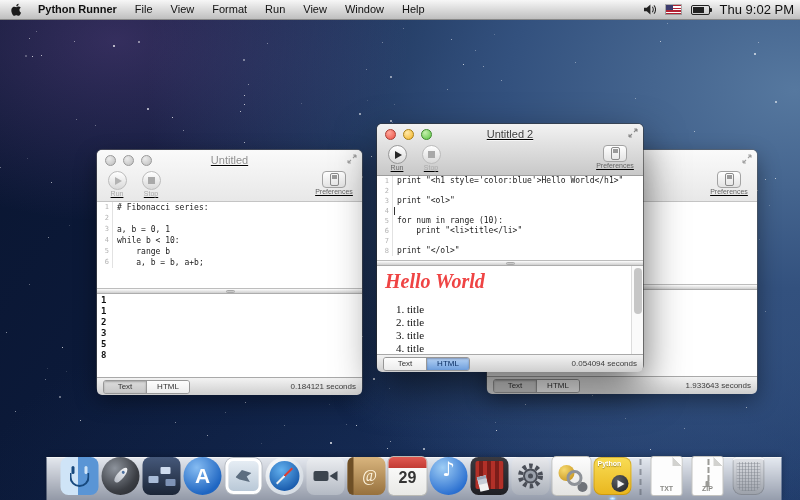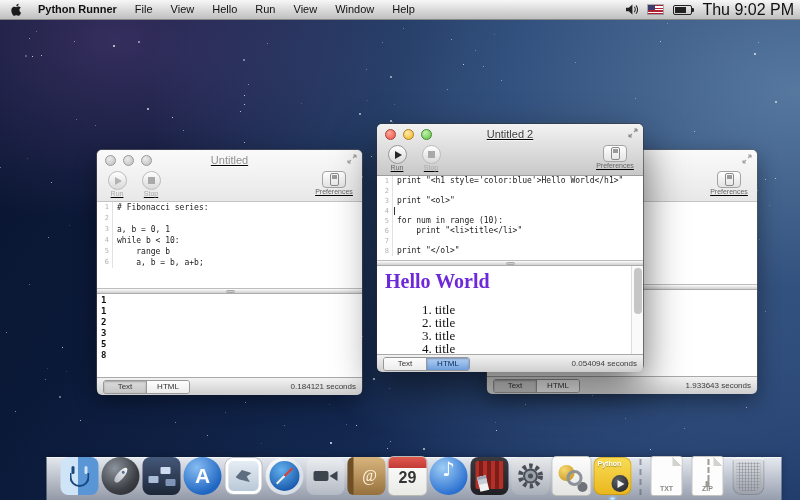--- a/index.html
+++ b/index.html
@@ -17,21 +17,21 @@
   .star{position:absolute;background:#fff;border-radius:50%;}
 
   
   #menubar{position:absolute;left:0;top:0;right:0;height:19px;z-index:50;
     background:linear-gradient(#f7f7f7,#bfbfbf);border-bottom:1px solid #888;
     display:flex;align-items:center;font-size:11px;color:#111;}
   #menubar .mitem{padding:0 9px;line-height:19px;}
   #menubar .appname{font-weight:bold;}
   .apple-wrap{padding:0 6px 0 10px;display:flex;align-items:center;}
   #menustatus{margin-left:auto;display:flex;align-items:center;gap:10px;padding-right:10px;}
-  .clock{font-size:16px;color:#111;}
+  .clock{font-size:13px;color:#111;}
   .flag{width:15px;height:9px;position:relative;
     background:repeating-linear-gradient(180deg,#b22234 0 1.4px,#fff 1.4px 2.6px);box-shadow:0 0 0 1px rgba(0,0,0,.25);}
   .flag:before{content:"";position:absolute;left:0;top:0;width:7px;height:5px;background:#3c3b6e;}
   .battery{width:17px;height:8px;border:1px solid #222;border-radius:2px;position:relative;}
   .battery:before{content:"";position:absolute;left:1px;top:1px;bottom:1px;width:11px;background:#222;}
   .battery:after{content:"";position:absolute;right:-3px;top:2px;width:2px;height:4px;background:#222;border-radius:0 1px 1px 0;}
   .spotlight{width:8px;height:8px;border:2px solid #111;border-radius:50%;position:relative;margin-right:2px;}
   .spotlight:after{content:"";position:absolute;left:7px;top:7px;width:5px;height:2px;background:#111;transform:rotate(45deg);border-radius:1px;}
 
   
@@ -79,21 +79,21 @@
 
   .divider{height:6px;background:linear-gradient(#fdfdfd,#cycle,#cfcfcf);background:linear-gradient(#fdfdfd,#cfcfcf);
     border-top:1px solid #bdbdbd;border-bottom:1px solid #adadad;position:relative;box-sizing:border-box;}
   .divider .grip{position:absolute;left:50%;top:1px;width:9px;height:3px;margin-left:-4px;border-radius:2px;
     background:#c9c9c9;border:1px solid #a9a9a9;box-sizing:border-box;}
 
   .output{background:#fff;overflow:hidden;position:relative;}
   .outline-row{font:bold 9px "DejaVu Sans Mono",monospace;color:#111;line-height:11px;padding-left:4px;}
   .hw{font-family:"Liberation Serif",serif;font-weight:bold;font-size:20px;margin:4px 0 0 8px;}
   .htmlout ol{margin:10px 0 0 30px;padding:0;}
-  .htmlout li{font-family:"Liberation Serif",serif;font-size:13px;line-height:13px;color:#111;margin-left:28px;}
+  .htmlout li{font-family:"Liberation Serif",serif;font-size:11px;line-height:13px;color:#111;}
   .vtrack{position:absolute;right:0;top:0;bottom:0;width:11px;background:#fafafa;border-left:1px solid #dcdcdc;}
   .vthumb{position:absolute;right:1px;top:2px;width:8px;height:46px;border-radius:4px;background:#c6c6c6;}
 
   .wfoot{height:18px;border-radius:0 0 5px 5px;background:linear-gradient(#f3f3f3,#cecece);
     border-top:1px solid #a9a9a9;display:flex;align-items:center;padding:0 6px;box-sizing:border-box;}
   .segwrap{display:inline-flex;border:1px solid #979797;border-radius:3px;overflow:hidden;height:12px;}
   .seg{min-width:34px;text-align:center;font-size:8px;line-height:12px;color:#333;padding:0 4px;
     background:linear-gradient(#fdfdfd,#ececec);}
   .seg + .seg{border-left:1px solid #979797;}
   .seg.selgray{background:linear-gradient(#dcdcdc,#c6c6c6);box-shadow:inset 0 1px 2px rgba(0,0,0,.25);}
@@ -368,21 +368,21 @@
   <div id="menubar">
     <span class="apple-wrap">
       <svg width="13" height="15" viewBox="0 0 16 16">
           <path fill="#1c1c1c" d="M11.6 8.6c0-1.8 1.5-2.7 1.6-2.7-.9-1.3-2.2-1.4-2.7-1.5-1.1-.1-2.2.7-2.8.7-.6 0-1.5-.7-2.5-.6C4 4.5 2.8 5.2 2.2 6.4c-1.3 2.3-.3 5.7.9 7.6.6.9 1.3 1.9 2.3 1.8.9 0 1.3-.6 2.4-.6s1.4.6 2.5.6c1 0 1.7-.9 2.3-1.8.7-1 1-2 1-2.1-.1 0-2-.8-2-3.3z"></path>
           <path fill="#1c1c1c" d="M9.9 3.1c.5-.6.8-1.5.7-2.3-.7 0-1.6.5-2.1 1.1-.5.5-.9 1.4-.8 2.2.8.1 1.7-.4 2.2-1z"></path>
         </svg>
     </span>
     <span class="mitem appname">Python Runner</span>
     <span class="mitem">File</span>
     <span class="mitem">View</span>
-    <span class="mitem">Hello</span>
+    <span class="mitem">Format</span>
     <span class="mitem">Run</span>
     <span class="mitem">View</span>
     <span class="mitem">Window</span>
     <span class="mitem">Help</span>
     <span id="menustatus">
       <svg width="13" height="11" viewBox="0 0 14 12">
           <path fill="#222" d="M1 4h3l4-3.5v11L4 8H1z"></path>
           <path d="M10 3c1.5 1.5 1.5 4.5 0 6M11.8 1.5c2.4 2.4 2.4 6.6 0 9" stroke="#222" stroke-width="1.1" fill="none"></path>
         </svg>
       <span class="flag"></span>
@@ -585,21 +585,21 @@
         </div>
       <div class="cl">
           <span class="ln">8</span>
           <span class="src">print "&lt;/ol&gt;"</span>
         </div>
     </div>
     <div class="divider">
         <span class="grip"></span>
       </div>
     <div class="output htmlout">
-      <div class="hw" style="color: #6d28d9;">Hello World</div>
+      <div class="hw" style="color: #ef4444; font-style: italic;">Hello World</div>
       <ol>
         <li>title</li>
         <li>title</li>
         <li>title</li>
         <li>title</li>
 
       </ol>
       <span class="vtrack">
           <span class="vthumb"></span>
         </span>

